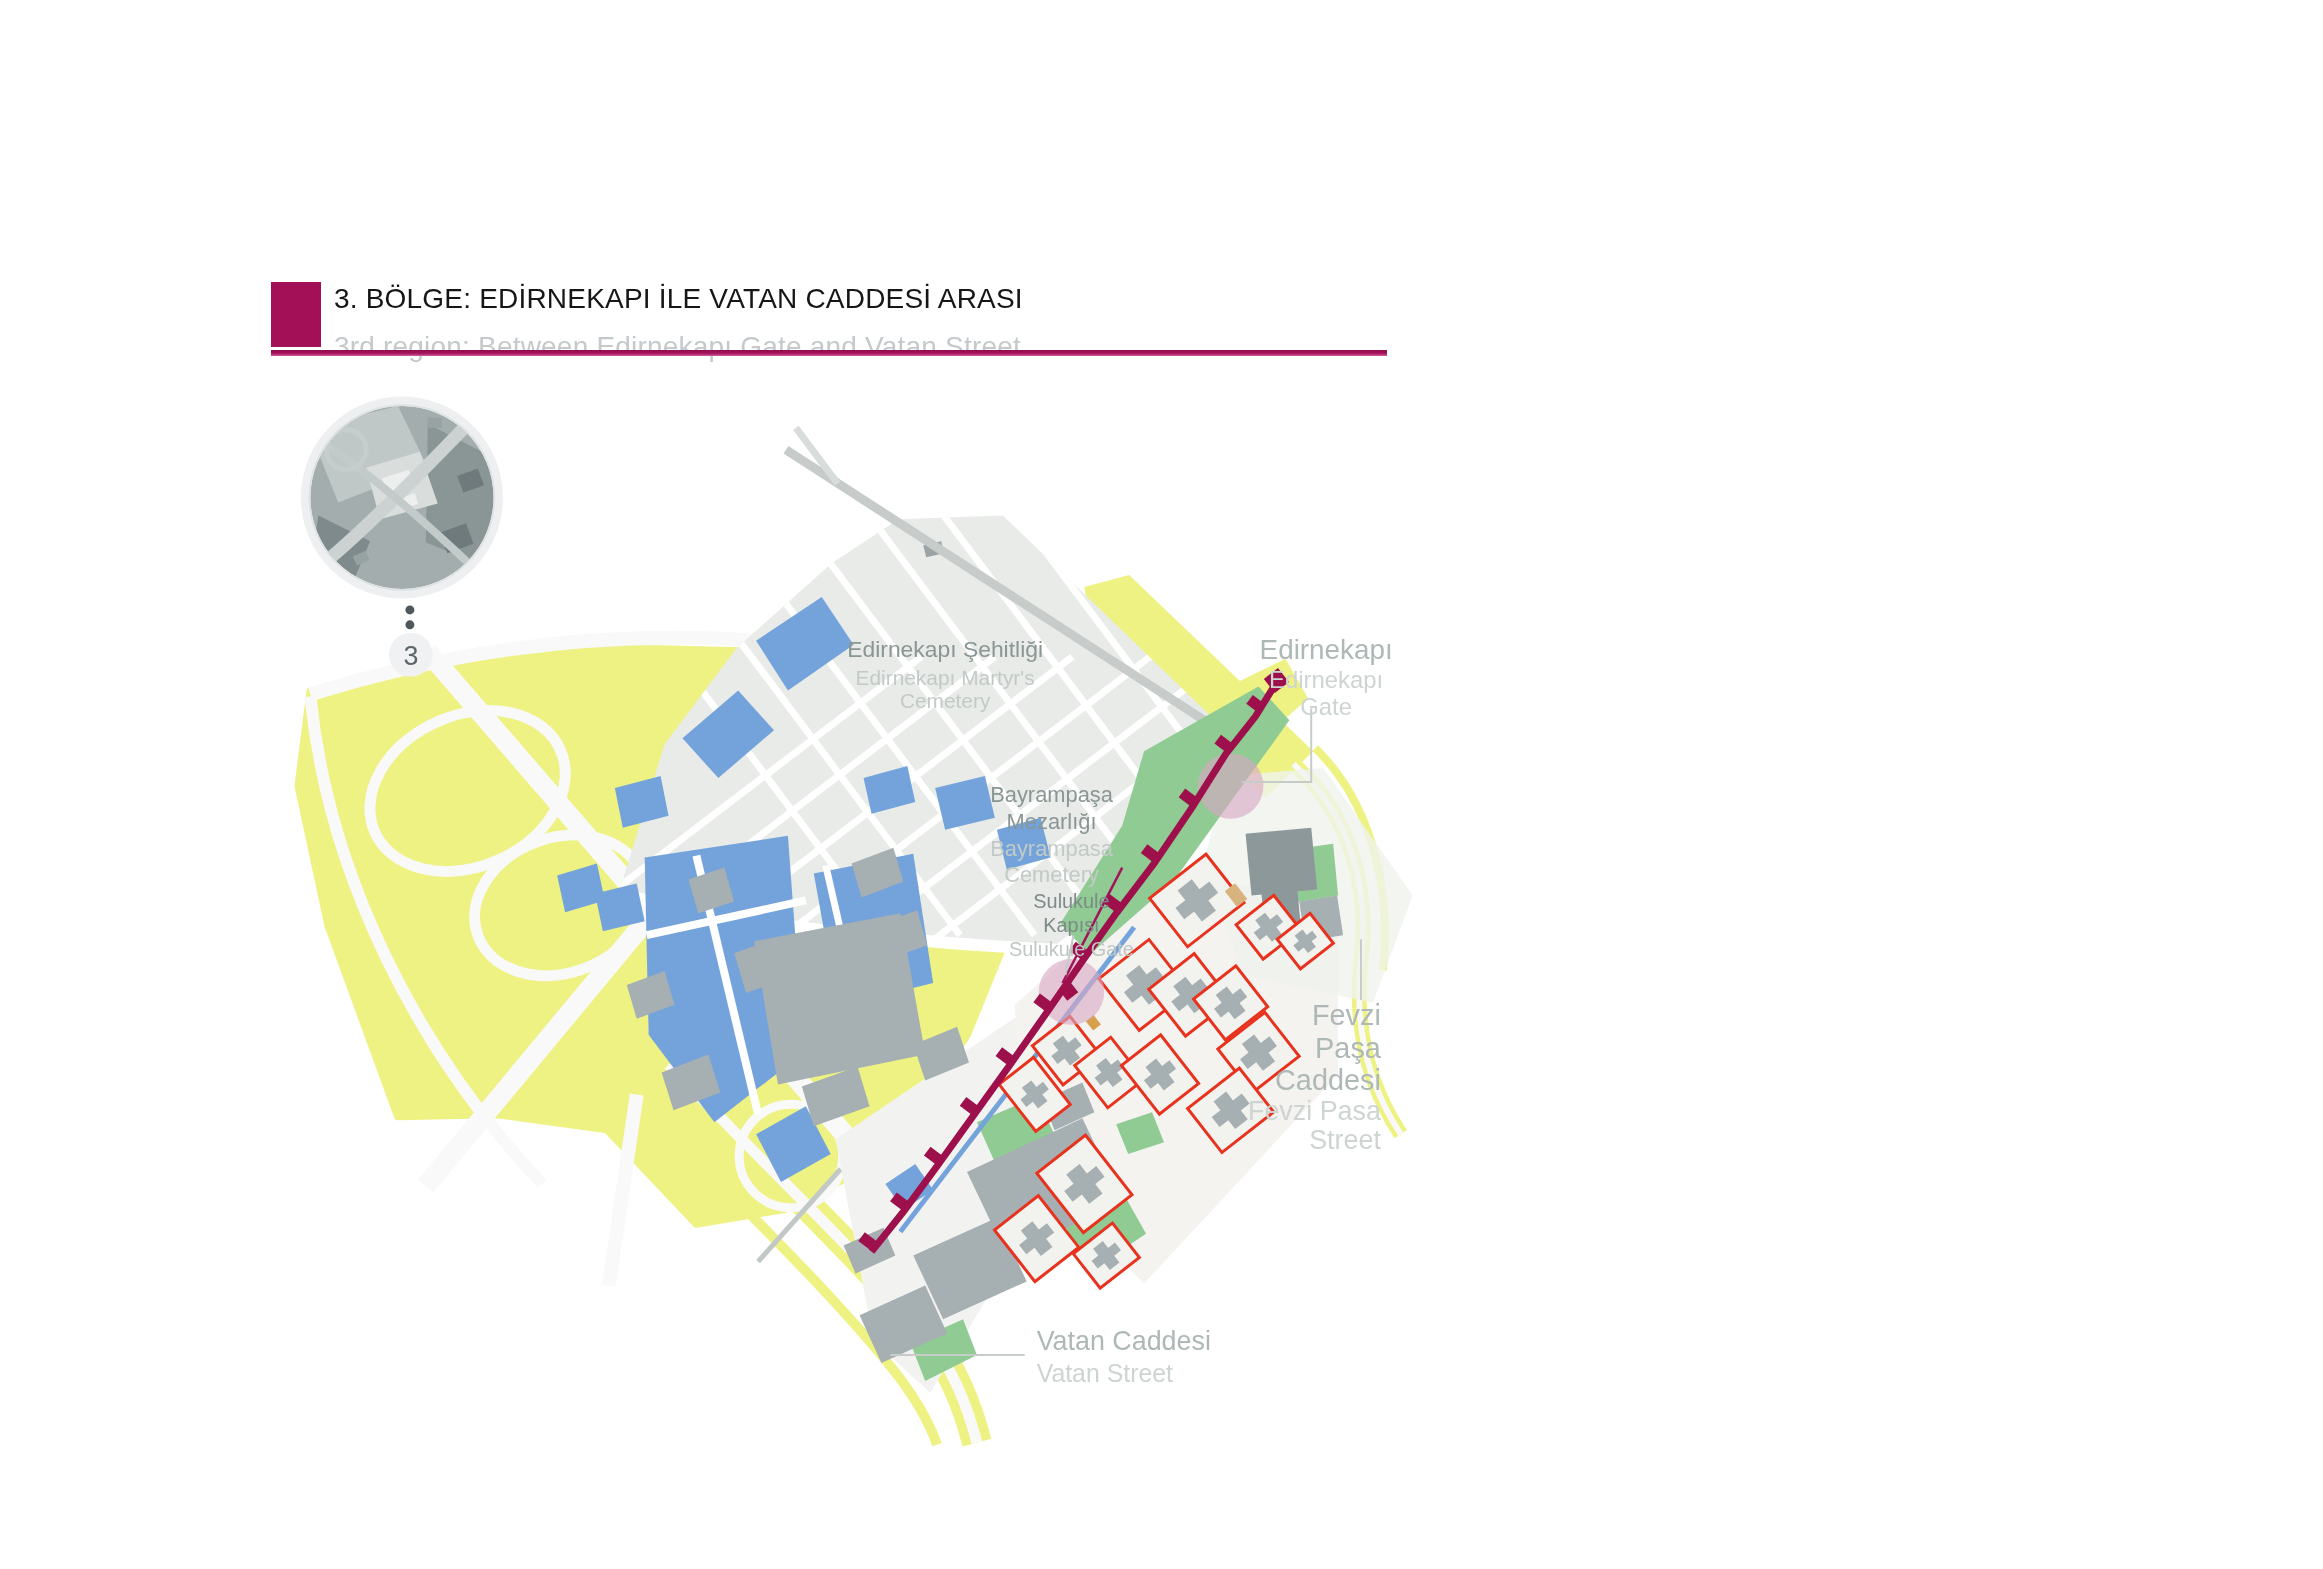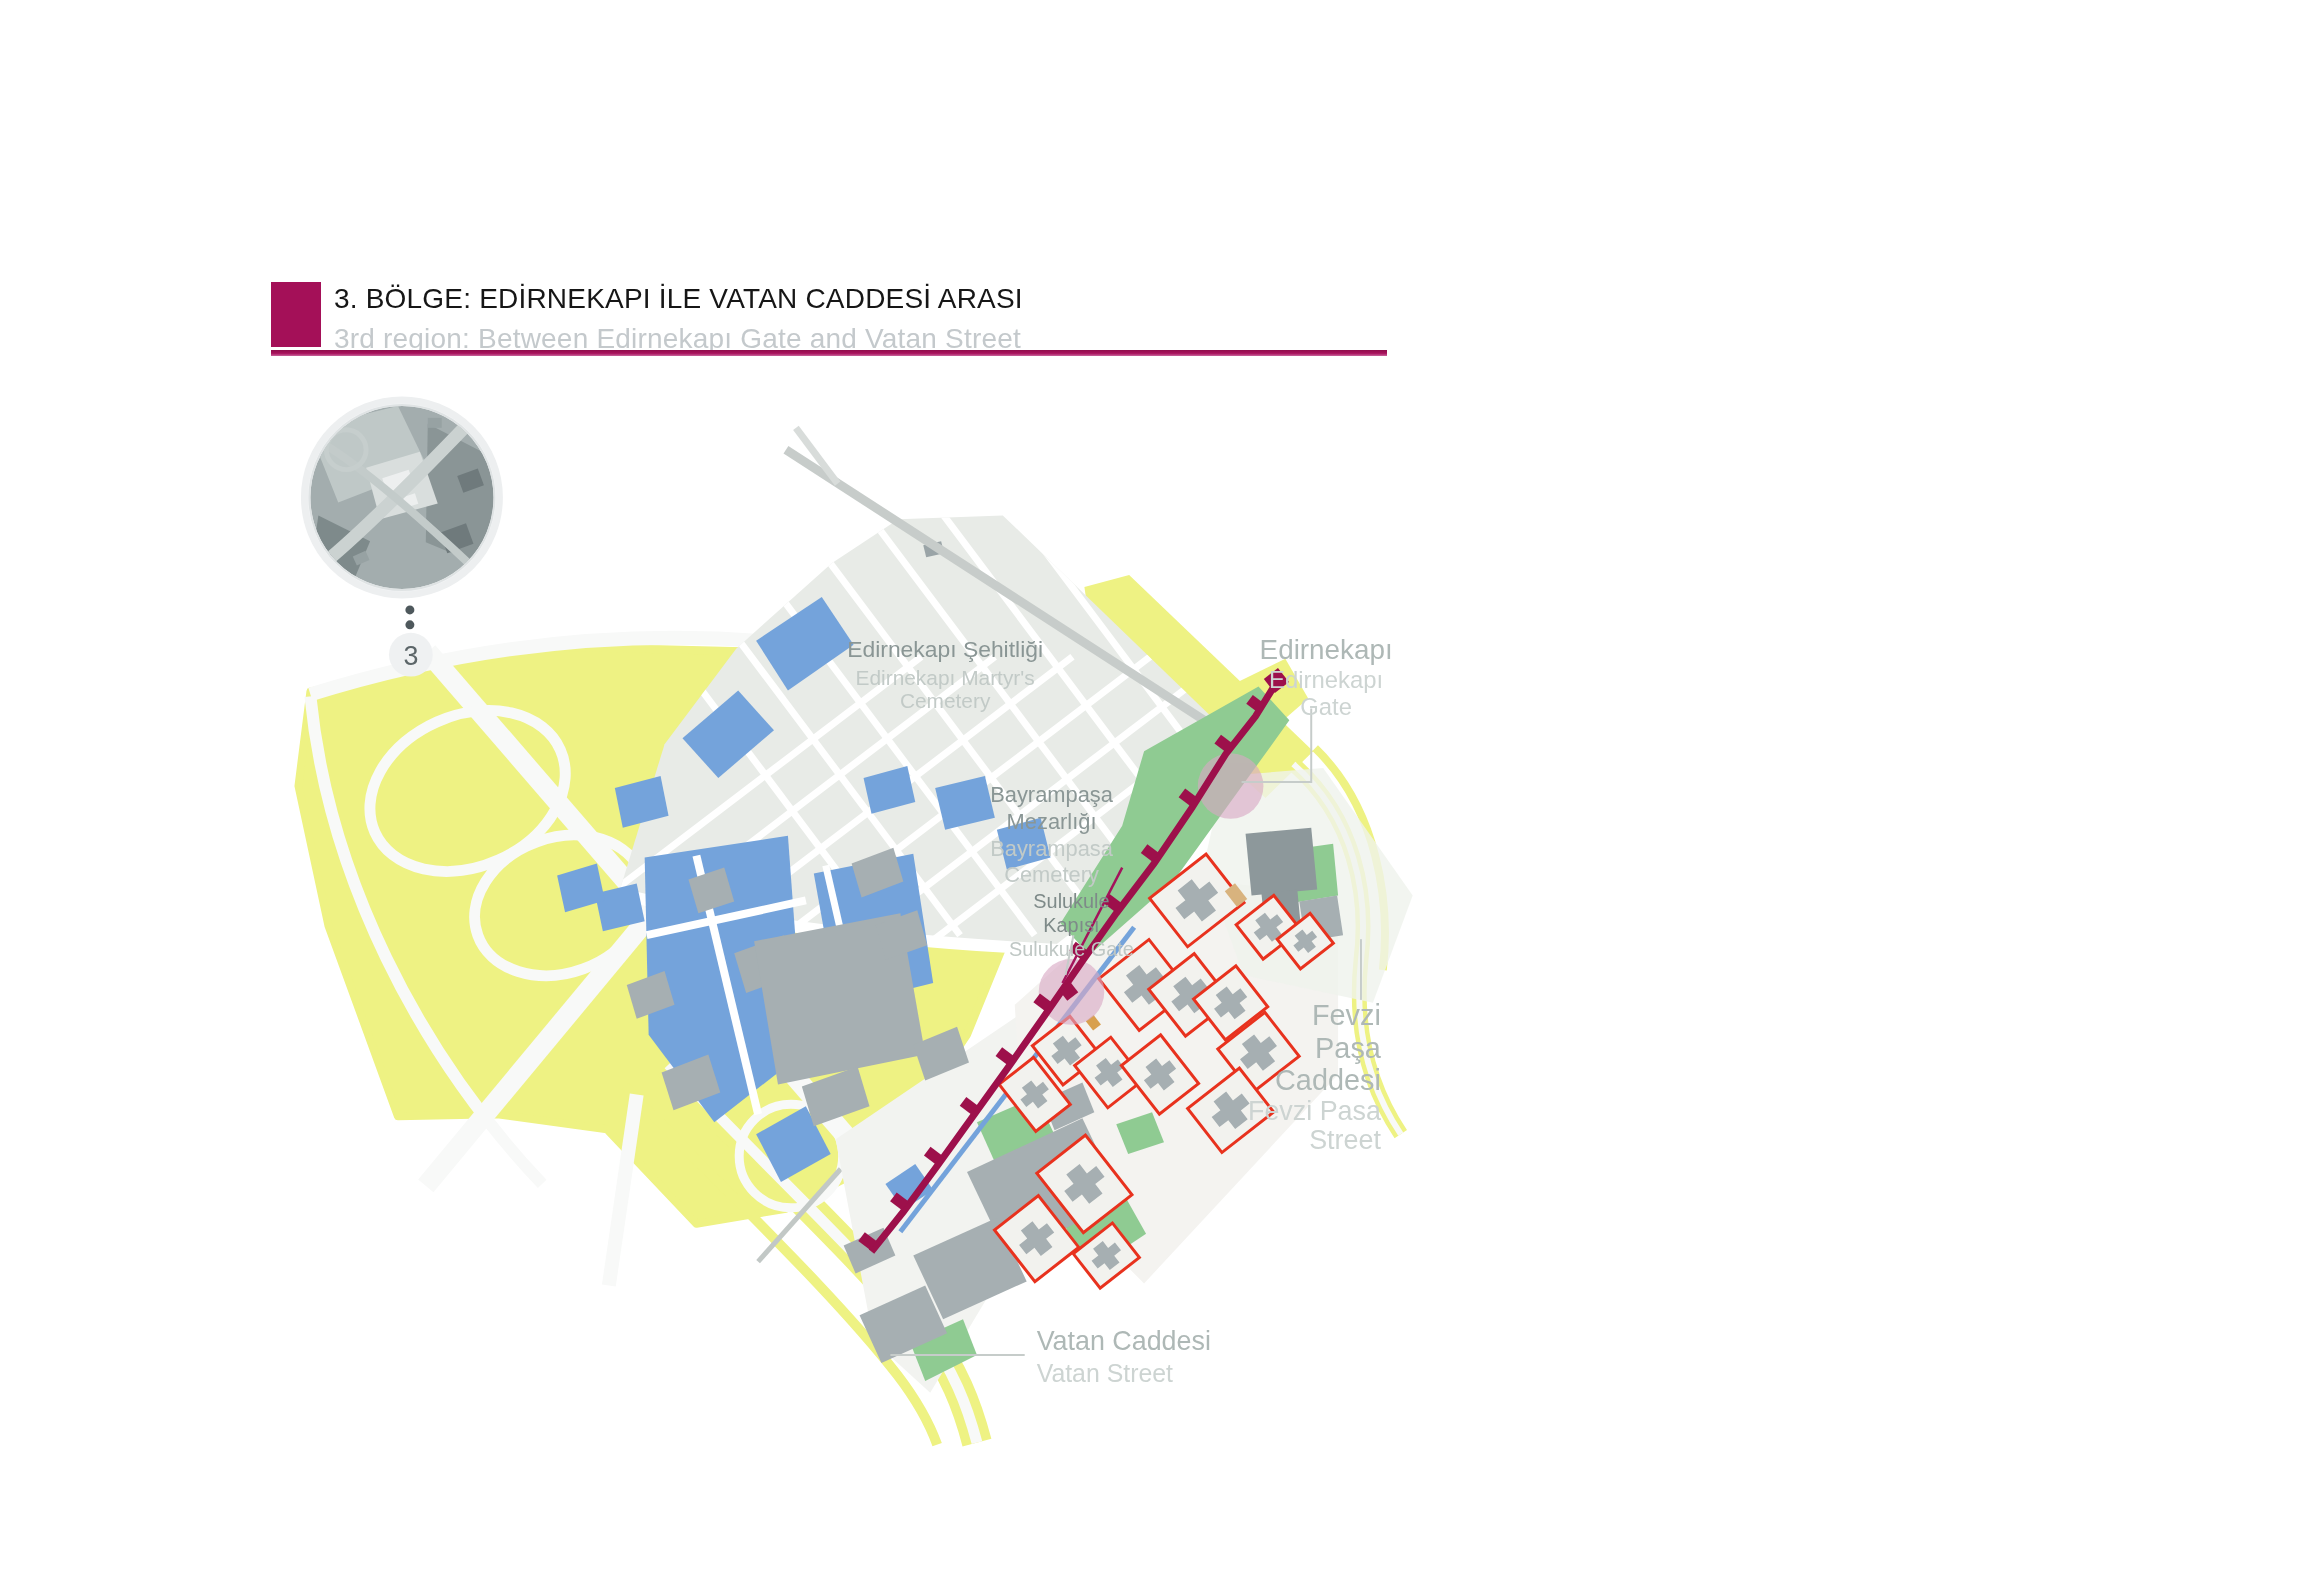--- a/index.html
+++ b/index.html
@@ -5,21 +5,21 @@
   html,body{margin:0;padding:0;}
   body{
     width:2323px;height:1569px;background:#ffffff;overflow:hidden;
     font-family:"Liberation Sans", sans-serif;position:relative;
   }
   .sheet{position:absolute;inset:0;}
   
   .hdr-square{position:absolute;left:271px;top:282px;width:50px;height:65px;background:#A41058;}
   .hdr-text{position:absolute;left:334px;top:283px;width:1055px;}
   .hdr-title{font-size:28px;color:#161616;letter-spacing:0.2px;line-height:1.15;}
-  .hdr-sub{font-size:28px;color:#C4C9CC;letter-spacing:0.2px;line-height:1.15;margin-top:8px;}
+  .hdr-sub{font-size:28px;color:#C4C9CC;letter-spacing:0.2px;line-height:1.15;margin-top:16px;}
   .hdr-rule{position:absolute;left:271px;top:350px;width:1116px;height:6px;
     background:linear-gradient(to bottom,#8F0D4C 0%,#A8125C 55%,#C9639B 100%);}
   
   svg{position:absolute;left:0;top:0;}
   text{font-family:"Liberation Sans", sans-serif;}
   .lbl-tr{fill:#8A9695;}
   .lbl-en{fill:#C2CAC7;}
   .lbl-big-tr{fill:#AEB8B6;}
   .lbl-big-en{fill:#CDD4D2;}
 </style>

